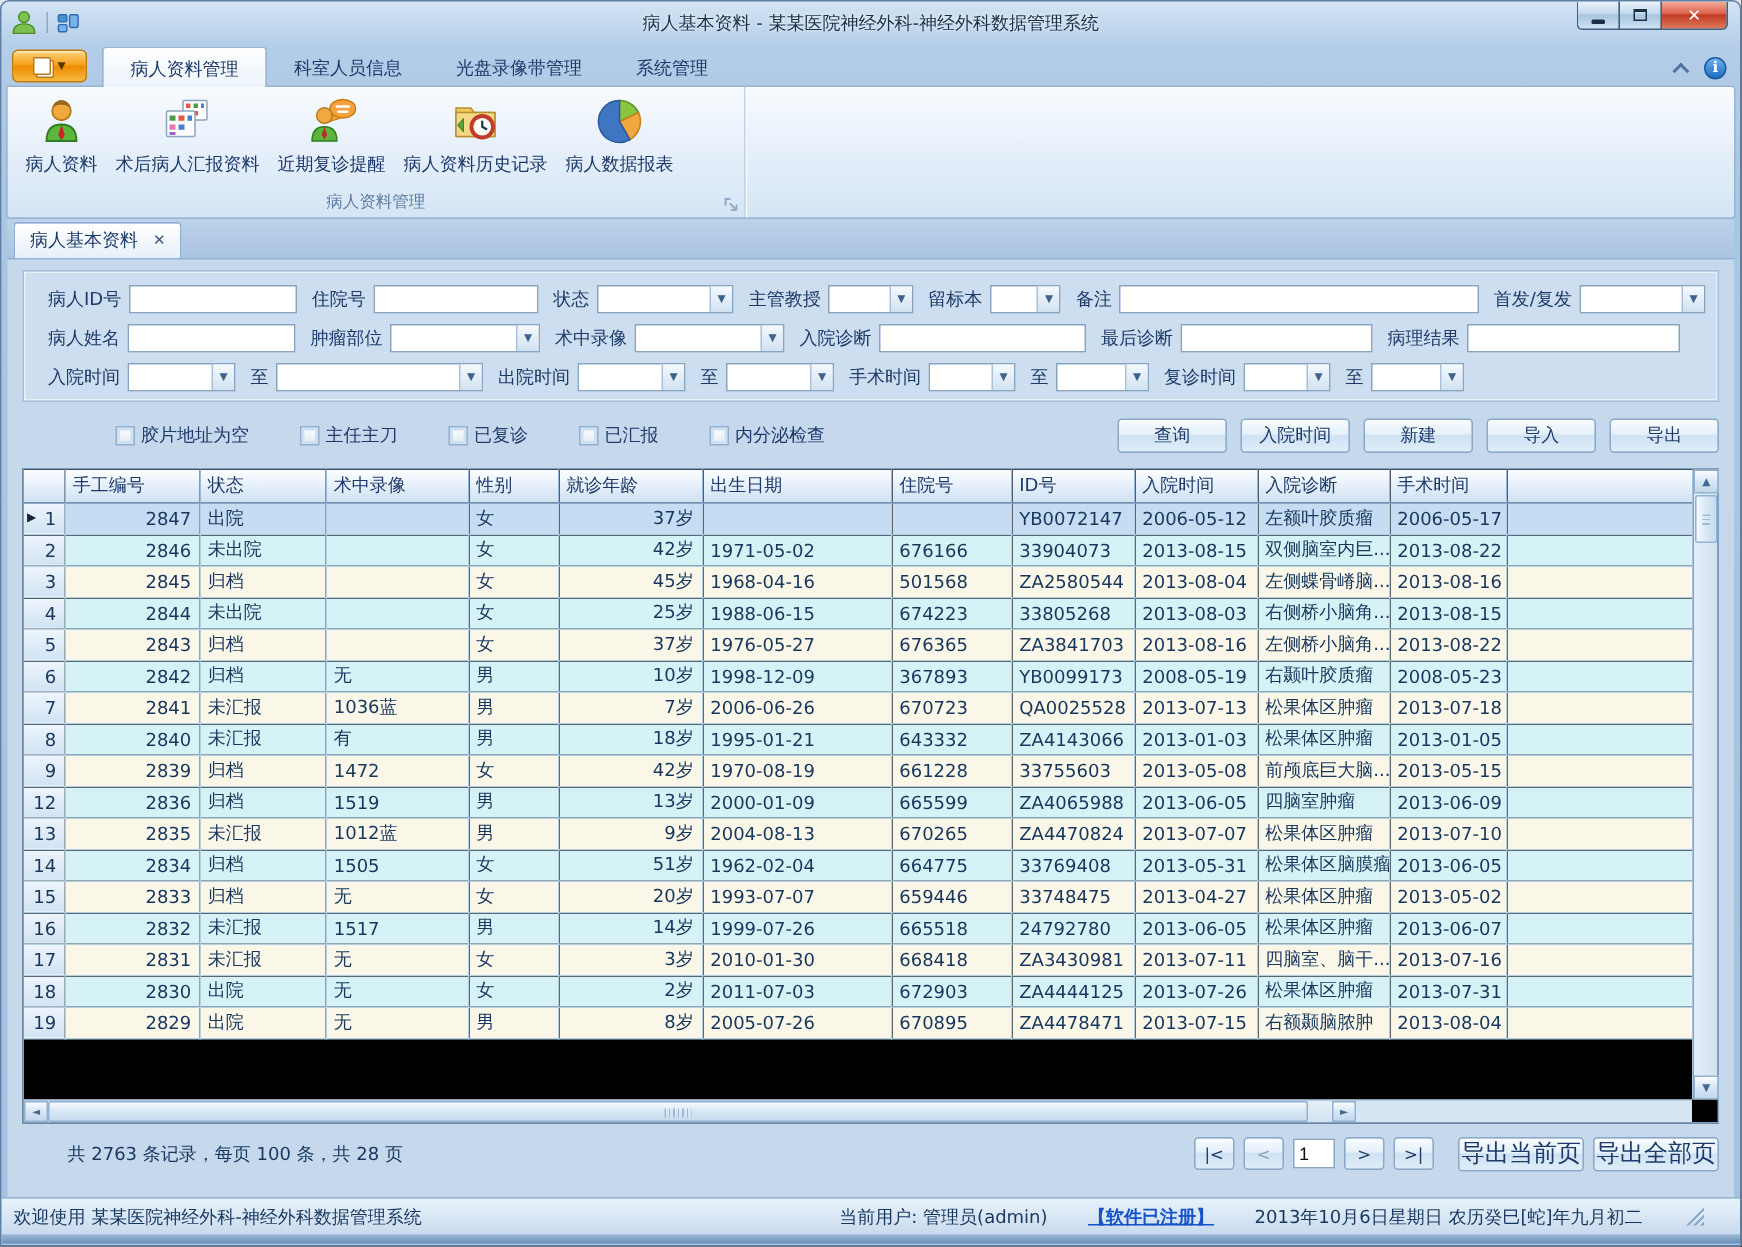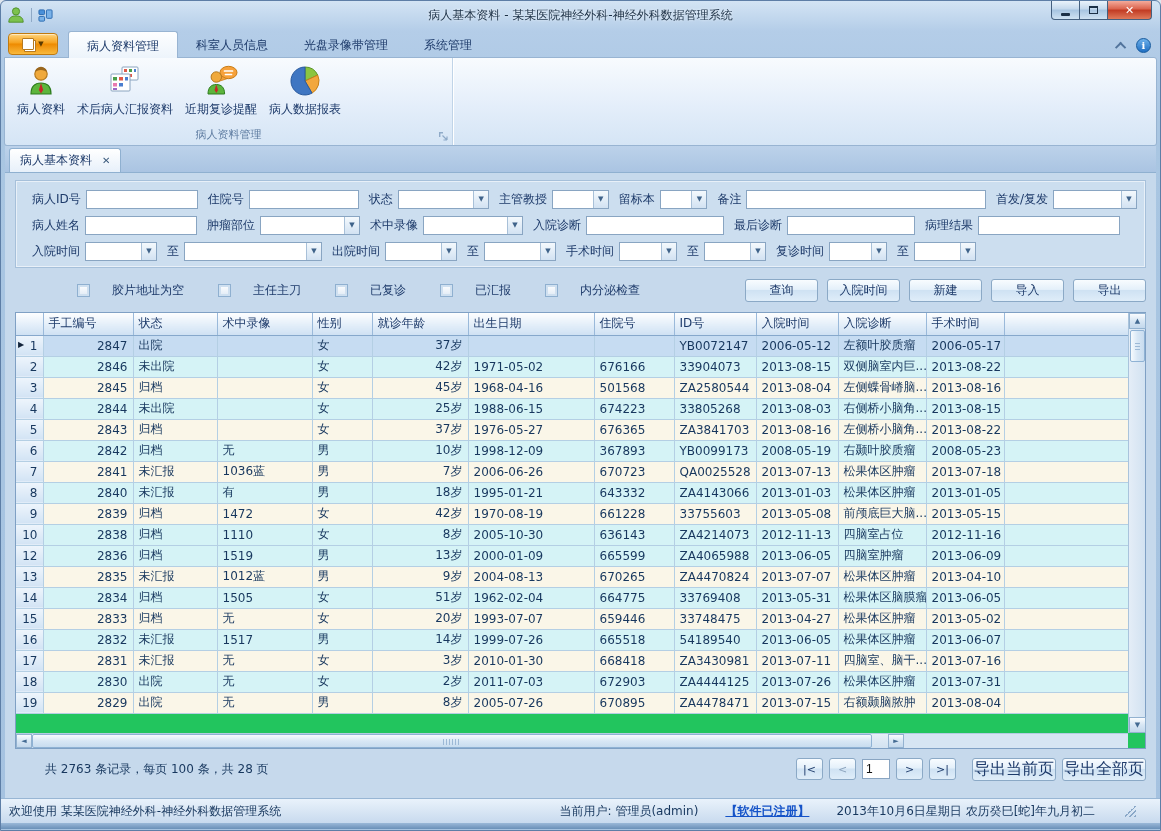--- a/index.html
+++ b/index.html
@@ -40,21 +40,21 @@
   .ribbon-corner{ position:absolute; right:6px; bottom:4px; display:flex; align-items:center; gap:10px; }
   .chev-up{ width:8px; height:8px; border-left:2px solid #52749c; border-top:2px solid #52749c;
     transform:rotate(45deg) translateY(2px); }
   .info-i{ width:15px; height:15px; border-radius:50%; background:linear-gradient(#6db0ea,#1f6ec2);
     color:#fff; font-size:10px; font-weight:bold; display:flex; align-items:center; justify-content:center;
     border:1px solid #155a9e; font-family:"DejaVu Serif","Liberation Serif",serif; }
 
   
   .ribbonbody{ height:89px; margin:0 3px; background:linear-gradient(#f8fbfe,#e4eefa 55%,#d5e5f5);
     border:1px solid #98b4d2; border-radius:0 3px 3px 3px; position:relative; z-index:1; }
-  .rgroup{ width:448px; height:100%; border-right:1px solid #c0d4e8; box-shadow:1px 0 0 #ffffff;
+  .rgroup{ width:492px; height:100%; border-right:1px solid #c0d4e8; box-shadow:1px 0 0 #ffffff;
     position:relative; display:flex; flex-direction:column; }
   .rbtns{ flex:1; display:flex; align-items:flex-start; padding:4px 2px 0 6px; }
   .rbtn{ display:flex; flex-direction:column; align-items:center; padding:2px 6px; border-radius:3px; cursor:default; }
   .rbtn .ricon svg{ width:34px; height:34px; display:block; }
   .rbtn .rlabel{ font-size:12px; color:#1d3a6a; margin-top:3px; white-space:nowrap; }
   .rgfoot{ height:18px; text-align:center; font-size:11px; color:#5d7ba0; position:relative; }
   .launcher{ position:absolute; right:3px; bottom:3px; width:12px; height:12px; opacity:.8; }
 
   
   .tabstrip{ height:27px; margin:0 4px; background:linear-gradient(#bcd2ea,#aac4e2); border-bottom:1px solid #8fb0d0;
@@ -73,30 +73,30 @@
   .flabel{ font-size:12px; color:#1d3a6a; margin:0 5px 0 10px; white-space:nowrap; }
   .flabel:first-child{ margin-left:0; }
   .tinput{ height:19px; border:1px solid #89a5c2; background:#fff; font-size:12px; padding:0 3px; color:#223; }
   .combo{ display:inline-block; position:relative; height:19px; border:1px solid #89a5c2; background:#fff; }
   .combo .arr{ position:absolute; right:0; top:0; bottom:0; width:15px; font-style:normal;
     background:linear-gradient(#f4f9fd,#d2e2f2); border-left:1px solid #a8c0d8; color:#3f638a;
     font-size:7px; display:flex; align-items:center; justify-content:center; }
 
   .filter-row{ height:32px; margin-top:6px; display:flex; align-items:center; }
   .checks{ display:flex; gap:34px; margin-left:62px; }
-  .chk{ display:flex; align-items:center; gap:22px; font-size:12px; color:#1d3a6a; }
+  .chk{ display:flex; align-items:center; gap:4px; font-size:12px; color:#1d3a6a; }
   .chk .box{ width:13px; height:13px; background:linear-gradient(#ffffff,#dfeaf5); border:1px solid #8fb0d0;
     box-shadow:0 0 0 2px #cfe0f0 inset; }
   .actions{ margin-left:auto; display:flex; gap:9px; }
   .abtn{ min-width:73px; height:23px; font-size:12px; color:#1d3a6a; border:1px solid #8ba9c6; border-radius:3px;
     background:linear-gradient(#f8fcff,#e4f0fa 45%,#cfe2f3 50%,#dfedf9); cursor:default;
     font-family:inherit; }
 
   
-  .grid-wrap{ position:relative; margin-top:6px; height:437px; border:1px solid #7fa0c4; background:#22c55e; }
+  .grid-wrap{ position:relative; margin-top:6px; height:437px; border:1px solid #7fa0c4; background:#000000; }
   table.grid{ border-collapse:collapse; table-layout:fixed; width:calc(100% - 17px); font-size:12px; }
   table.grid th{ height:22px; font-weight:normal; text-align:left; color:#1d3a6a; padding:0 5px;
     background:linear-gradient(#fdfeff,#e3eef9 55%,#cfe1f3); border-right:1px solid #9ab9da; border-bottom:1px solid #86a8cc;
     overflow:hidden; white-space:nowrap; }
   table.grid th.r{ text-align:left; }
   table.grid td{ height:21px; padding:0 5px; color:#17375e; border-right:1px solid #b4cfe4; border-bottom:1px solid #b4cfe4;
     overflow:hidden; white-space:nowrap; }
   table.grid td.r{ text-align:right; }
   table.grid td.filler, table.grid th.filler{ border-right:none; }
   tr.cyan td{ background:var(--row-cyan,#d5f3f6); }
@@ -240,20 +240,32 @@
                 <path d="M4 30c0-6.5 3.2-9.5 8.3-9.5s8.3 3 8.3 9.5z" fill="#5cb53c" stroke="#2e7d1e"></path>
                 <path d="M12.3 20.5l1.8 5.5-1.8 3-1.8-3z" fill="#c62828"></path>
                 <circle cx="12.3" cy="13" r="5.2" fill="#f0a93c" stroke="#b5791e"></circle>
               </svg>
             </span>
             <span class="rlabel">近期复诊提醒</span>
           </div>
           <div class="rbtn">
             <span class="ricon">
               <svg viewBox="0 0 34 34">
+                <path d="M4 8h10l2 3h14v16H4z" fill="#eec95e" stroke="#b8902e"></path>
+                <rect x="4" y="11" width="26" height="16" rx="1" fill="#f4d886" stroke="#b8902e"></rect>
+                <path d="M9 15l-4 4.5L9 24z" fill="#57a53a" stroke="#3a7c22" stroke-width="0.6"></path>
+                <circle cx="21.5" cy="20.5" r="7.2" fill="#fdfdf4" stroke="#c23b2e" stroke-width="2.6"></circle>
+                <path d="M21.5 16.5v4l3.2 1.8" stroke="#1a3a5c" stroke-width="1.5" fill="none"></path>
+              </svg>
+            </span>
+            <span class="rlabel">病人资料历史记录</span>
+          </div>
+          <div class="rbtn">
+            <span class="ricon">
+              <svg viewBox="0 0 34 34">
                 <path d="M17 17L17 3A14 14 0 0 1 29.7 11.1Z" fill="#8bc53f" stroke="#5a9427"></path>
                 <path d="M17 17L29.7 11.1A14 14 0 0 1 24 29.1Z" fill="#f2a73d" stroke="#c47f1a"></path>
                 <path d="M17 17L24 29.1A14 14 0 1 1 17 3Z" fill="#3f76c2" stroke="#2a5a9e"></path>
               </svg>
             </span>
             <span class="rlabel">病人数据报表</span>
           </div>
         </div>
       <div class="rgfoot">
         <span class="rglabel">病人资料管理</span>
@@ -551,35 +563,20 @@
               <td class="r">42岁</td>
               <td>1970-08-19</td>
               <td>661228</td>
               <td>33755603</td>
               <td>2013-05-08</td>
               <td>前颅底巨大脑...</td>
               <td>2013-05-15</td>
               <td class="filler"></td>
             </tr>
             <tr class="cyan">
-              <td class="rowhdr"><span class="rnum">10</span></td>
-              <td class="r">2838</td>
-              <td>归档</td>
-              <td>1110</td>
-              <td>女</td>
-              <td class="r">8岁</td>
-              <td>2005-10-30</td>
-              <td>636143</td>
-              <td>ZA4214073</td>
-              <td>2012-11-13</td>
-              <td>四脑室占位</td>
-              <td>2012-11-16</td>
-              <td class="filler"></td>
-            </tr>
-            <tr class="cyan">
               <td class="rowhdr"><span class="rnum">12</span></td>
               <td class="r">2836</td>
               <td>归档</td>
               <td>1519</td>
               <td>男</td>
               <td class="r">13岁</td>
               <td>2000-01-09</td>
               <td>665599</td>
               <td>ZA4065988</td>
               <td>2013-06-05</td>
@@ -592,21 +589,21 @@
               <td class="r">2835</td>
               <td>未汇报</td>
               <td>1012蓝</td>
               <td>男</td>
               <td class="r">9岁</td>
               <td>2004-08-13</td>
               <td>670265</td>
               <td>ZA4470824</td>
               <td>2013-07-07</td>
               <td>松果体区肿瘤</td>
-              <td>2013-04-10</td>
+              <td>2013-07-10</td>
               <td class="filler"></td>
             </tr>
             <tr class="cyan">
               <td class="rowhdr"><span class="rnum">14</span></td>
               <td class="r">2834</td>
               <td>归档</td>
               <td>1505</td>
               <td>女</td>
               <td class="r">51岁</td>
               <td>1962-02-04</td>
@@ -634,21 +631,21 @@
             </tr>
             <tr class="cyan">
               <td class="rowhdr"><span class="rnum">16</span></td>
               <td class="r">2832</td>
               <td>未汇报</td>
               <td>1517</td>
               <td>男</td>
               <td class="r">14岁</td>
               <td>1999-07-26</td>
               <td>665518</td>
-              <td>54189540</td>
+              <td>24792780</td>
               <td>2013-06-05</td>
               <td>松果体区肿瘤</td>
               <td>2013-06-07</td>
               <td class="filler"></td>
             </tr>
             <tr class="cream">
               <td class="rowhdr"><span class="rnum">17</span></td>
               <td class="r">2831</td>
               <td>未汇报</td>
               <td>无</td>

